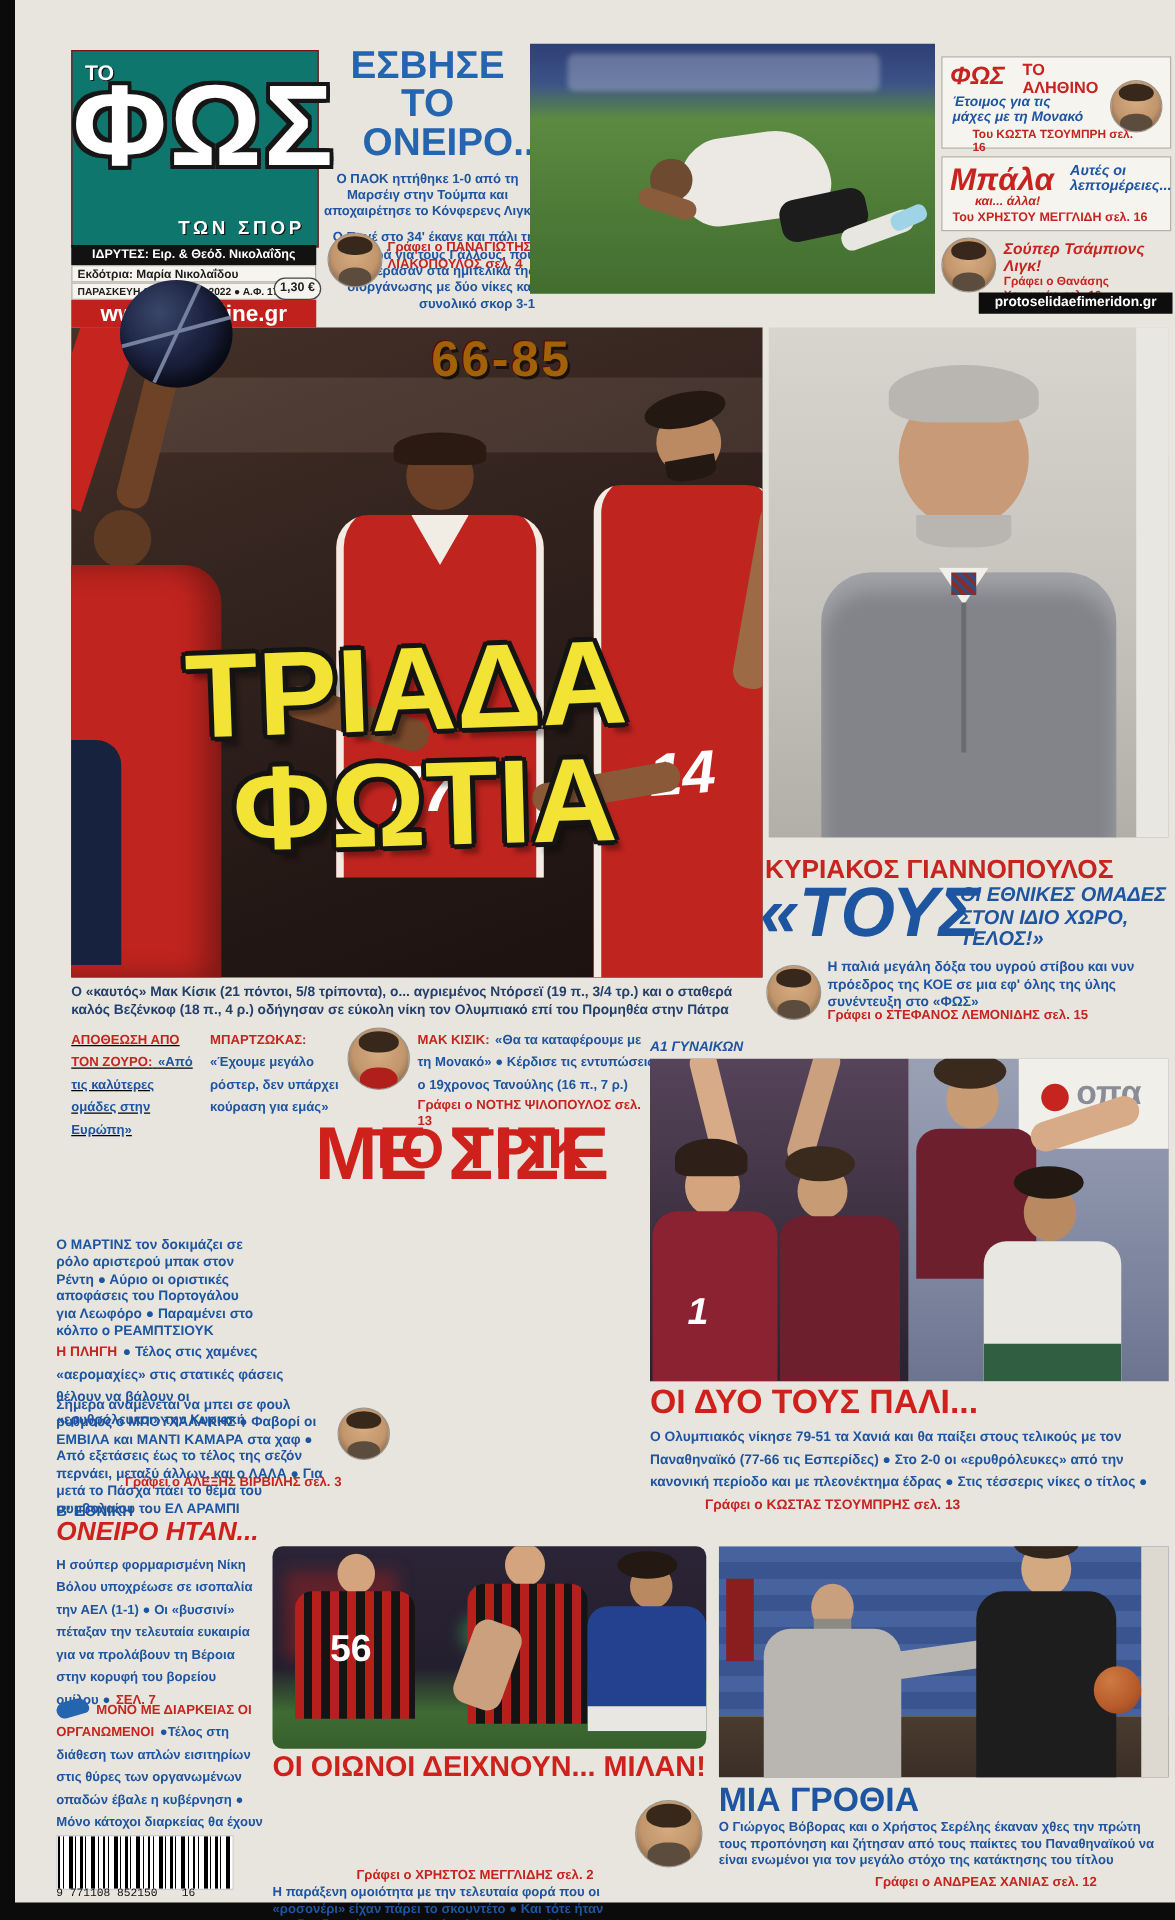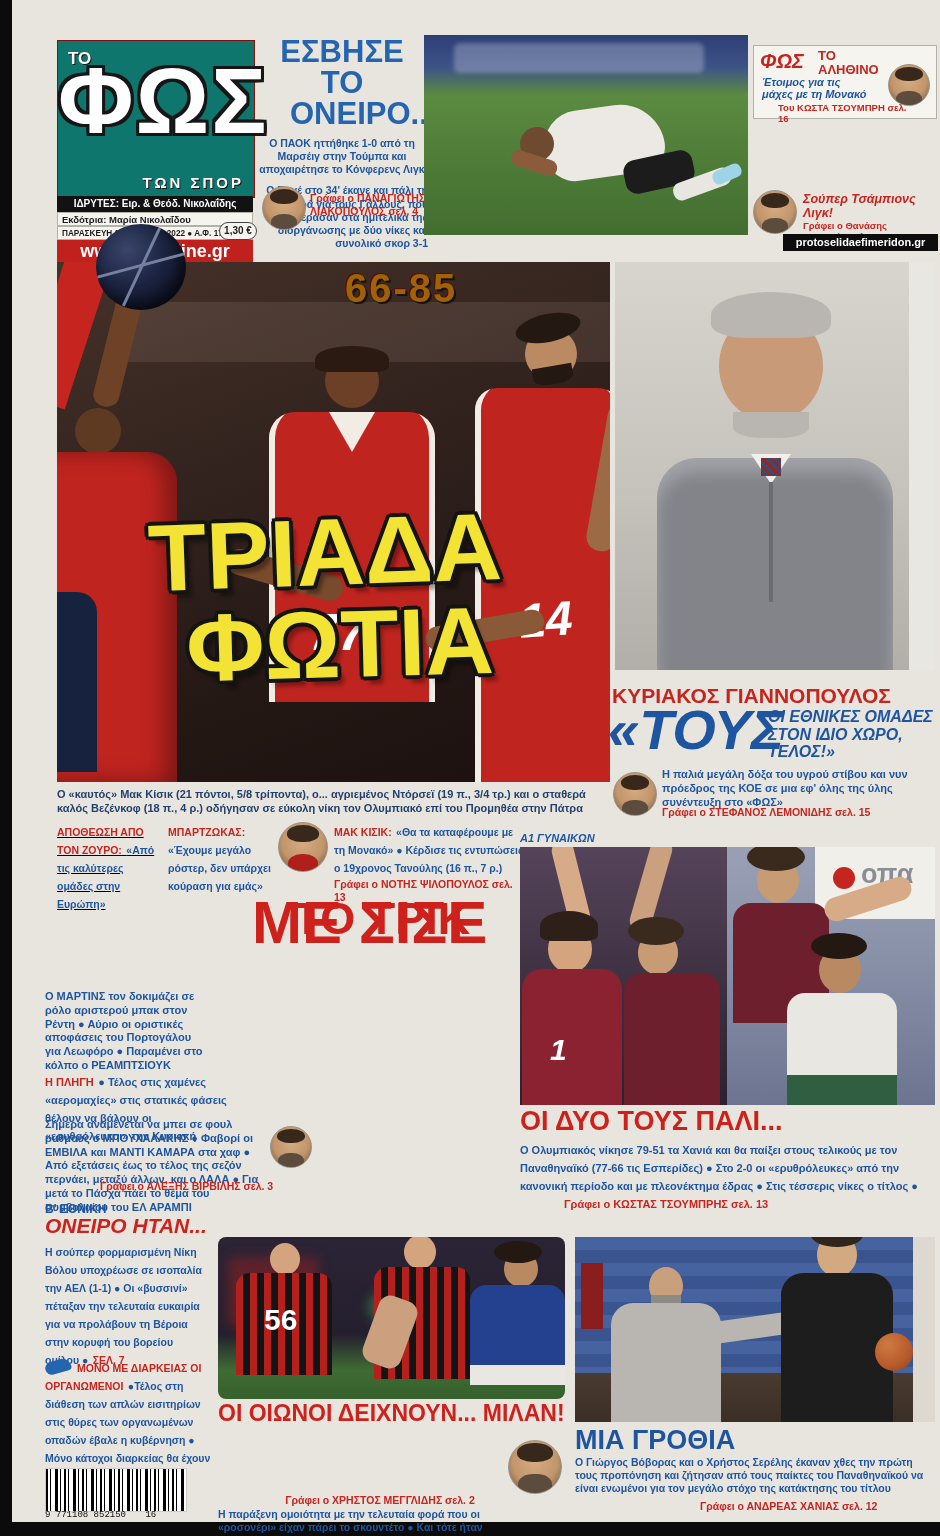--- a/index.html
+++ b/index.html
@@ -94,20 +94,26 @@
   </div>
 
   <div class="abs pbox" style="left:753px;top:45px;width:182px;height:72px;">
     <span class="abs red bold it" style="left:6px;top:4px;font-size:20px;">ΦΩΣ</span>
     <span class="abs red bold" style="left:64px;top:3px;width:70px;font-size:13px;line-height:1.05;">ΤΟ ΑΛΗΘΙΝΟ</span>
     <span class="abs blue bold it" style="left:8px;top:30px;width:105px;font-size:11px;">Έτοιμος για τις μάχες με τη Μονακό</span>
     <span class="abs byline" style="left:24px;top:56px;width:130px;font-size:9.5px;">Του ΚΩΣΤΑ ΤΣΟΥΜΠΡΗ σελ. 16</span>
     <div class="abs portrait" style="right:6px;top:18px;width:40px;height:40px;"></div>
   </div>
 
+  <div class="abs pbox" style="left:753px;top:125px;width:182px;height:58px;">
+    <span class="abs red bold it" style="left:6px;top:4px;font-size:25px;">Μπάλα</span>
+    <span class="abs red bold it" style="left:26px;top:30px;font-size:10px;">και... άλλα!</span>
+    <span class="abs blue bold it" style="left:102px;top:5px;width:74px;font-size:11.5px;">Αυτές οι λεπτομέρειες...</span>
+    <span class="abs byline" style="left:8px;top:43px;width:172px;font-size:10px;">Του ΧΡΗΣΤΟΥ ΜΕΓΓΛΙΔΗ σελ. 16</span>
+  </div>
 
   <div class="abs" style="left:753px;top:190px;width:182px;height:44px;">
     <div class="abs portrait" style="left:0;top:0;width:42px;height:42px;"></div>
     <span class="abs red bold it" style="left:50px;top:2px;width:125px;font-size:12.5px;">Σούπερ Τσάμπιονς Λιγκ!</span>
     <span class="abs byline" style="left:50px;top:30px;width:130px;font-size:9.5px;">Γράφει ο Θανάσης Χειμωνάς σελ. 16</span>
   </div>
 
   <div class="abs watermark" style="left:783px;top:234px;width:155px;height:17px;font-size:11px;line-height:17px;">protoselidaefimeridon.gr</div>
 
   <div class="abs photo" style="left:57px;top:262px;width:553px;height:520px;background:linear-gradient(160deg,#453229 0%,#34241f 35%,#241815 70%,#1b100e 100%);">

